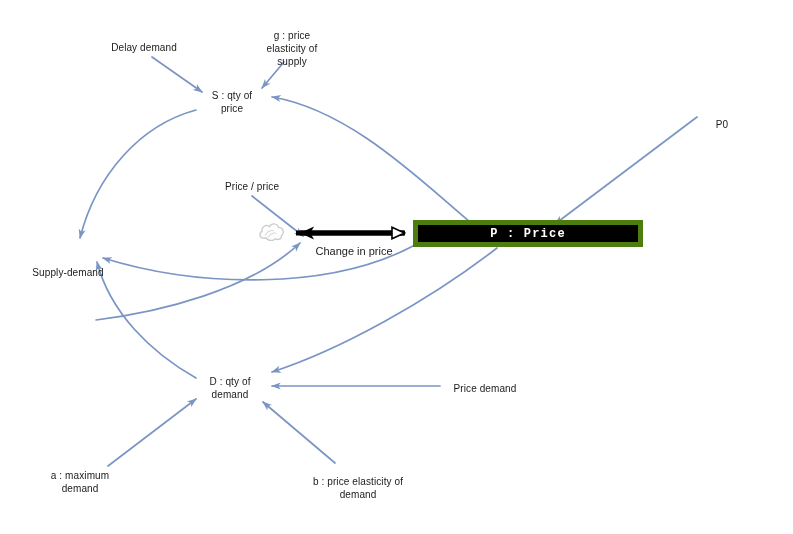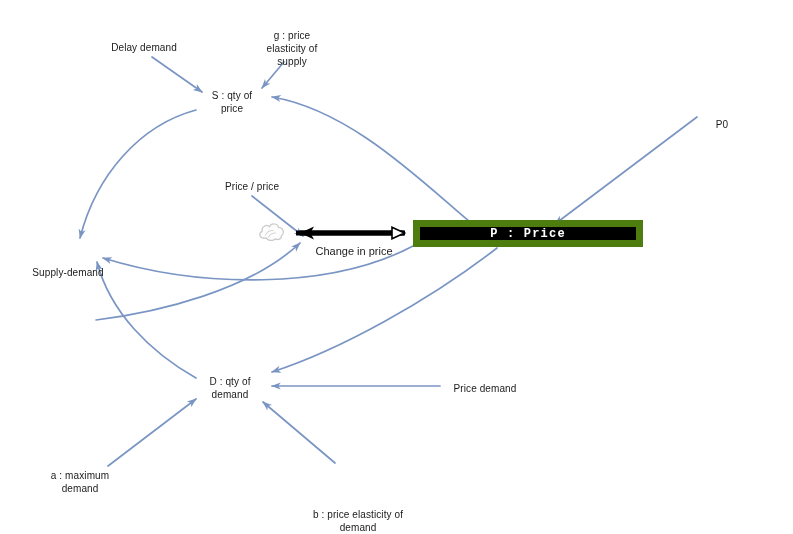--- a/index.html
+++ b/index.html
@@ -32,21 +32,21 @@
     text-align: center;
     white-space: pre-line;
     letter-spacing: 0.1px;
     transform: translate(-50%, -50%);
     pointer-events: auto;
   }
   .stock-box {
     position: absolute;
     box-sizing: border-box;
     background: #000000;
-    border: 7px solid #4d7c0f;
+    border: 5px solid #4d7c0f;
     display: flex;
     align-items: center;
     justify-content: center;
   }
   .stock-label {
     color: #ffffff;
     font-family: "Liberation Mono", monospace;
     font-size: 12px;
     font-weight: bold;
     letter-spacing: 1.2px;
@@ -143,21 +143,21 @@
   <div class="var-label" style="left:68px; top:248px;margin-top:24px;">Supply-demand</div>
 
   <div class="var-label" style="left:230px; top:388px;text-align:center;">D : qty of
 demand</div>
 
   <div class="var-label" style="left:485px; top:388px;">Price demand</div>
 
   <div class="var-label" style="left:80px; top:482px;">a : maximum
 demand</div>
 
-  <div class="var-label" style="left:358px; top:488px;margin-top:33px;">b : price elasticity of
+  <div class="var-label" style="left:358px; top:488px;">b : price elasticity of
 demand</div>
 
   <div class="flow-label" style="left:348px; top:245px;">Change in price</div>
 
   <div class="stock-box" style="left:413px; top:220px; width:230px; height:27px;">
     <span class="stock-label">P : Price</span>
   </div>
 
 </div>
 

